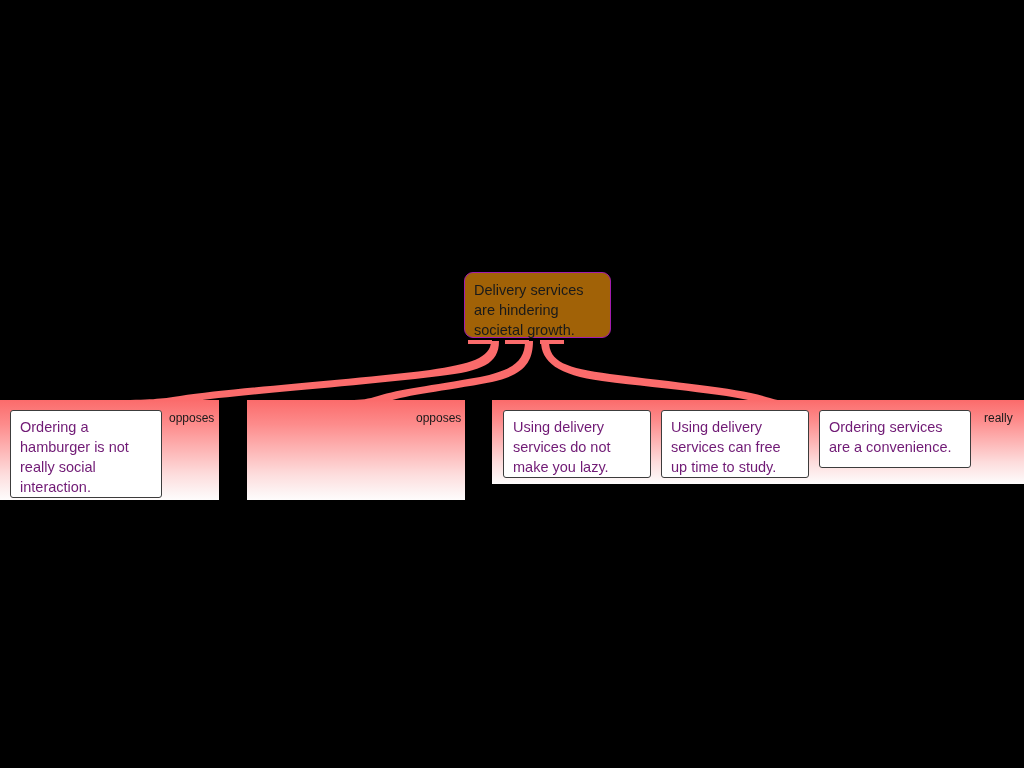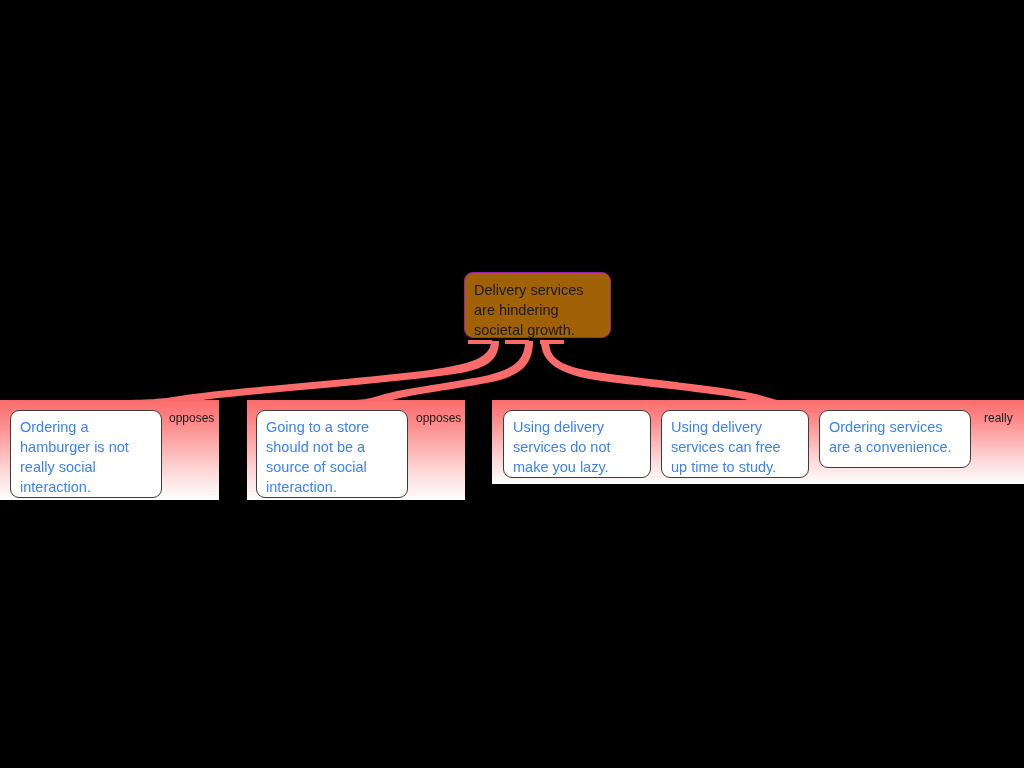--- a/index.html
+++ b/index.html
@@ -66,26 +66,26 @@
     line-height: 12px;
     color: #1a1a1a;
     white-space: nowrap;
   }
 
   
   .reason-box {
     position: absolute;
     background: #ffffff;
     border: 1px solid #3c3c3c;
-    border-radius: 9px;
+    border-radius: 3px;
     box-sizing: border-box;
     padding: 6px 9px 0 9px;
     font-size: 14.5px;
     line-height: 20px;
-    color: #3b82f6;
+    color: #701a75;
   }
 </style>
 </head>
 <body>
 
 <div id="canvas">
 
   <svg id="connectors" viewBox="0 0 1024 768" width="1024" height="768" xmlns="http://www.w3.org/2000/svg">
 
     <rect x="468" y="340" width="24" height="4" fill="#fb6b6b"></rect>
@@ -125,23 +125,20 @@
   </div>
 
   <div class="group-panel" style="left:0px; top:400px; width:219px; height:100px;"></div>
   <div class="group-label" style="left:169px; top:412px;">opposes</div>
   <div class="reason-box" style="left:10px; top:410px; width:152px; height:88px;">
     <span>Ordering a hamburger is not really social interaction.</span>
   </div>
 
   <div class="group-panel" style="left:247px; top:400px; width:218px; height:100px;"></div>
   <div class="group-label" style="left:416px; top:412px;">opposes</div>
-  <div class="reason-box" style="left:256px; top:410px; width:152px; height:88px;">
-    <span>Going to a store should not be a source of social interaction.</span>
-  </div>
 
   <div class="group-panel" style="left:492px; top:400px; width:540px; height:84px;"></div>
   <div class="group-label" style="left:984px; top:412px;">really</div>
   <div class="reason-box" style="left:661px; top:410px; width:148px; height:68px;">
     <span>Using delivery services can free up time to study.</span>
   </div>
   <div class="reason-box" style="left:503px; top:410px; width:148px; height:68px;">
     <span>Using delivery services do not make you lazy.</span>
   </div>
   <div class="reason-box" style="left:819px; top:410px; width:152px; height:58px;">

